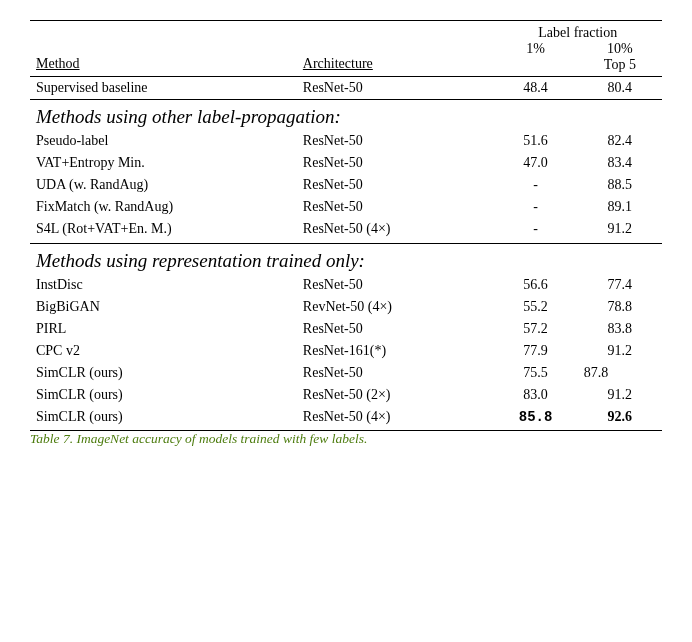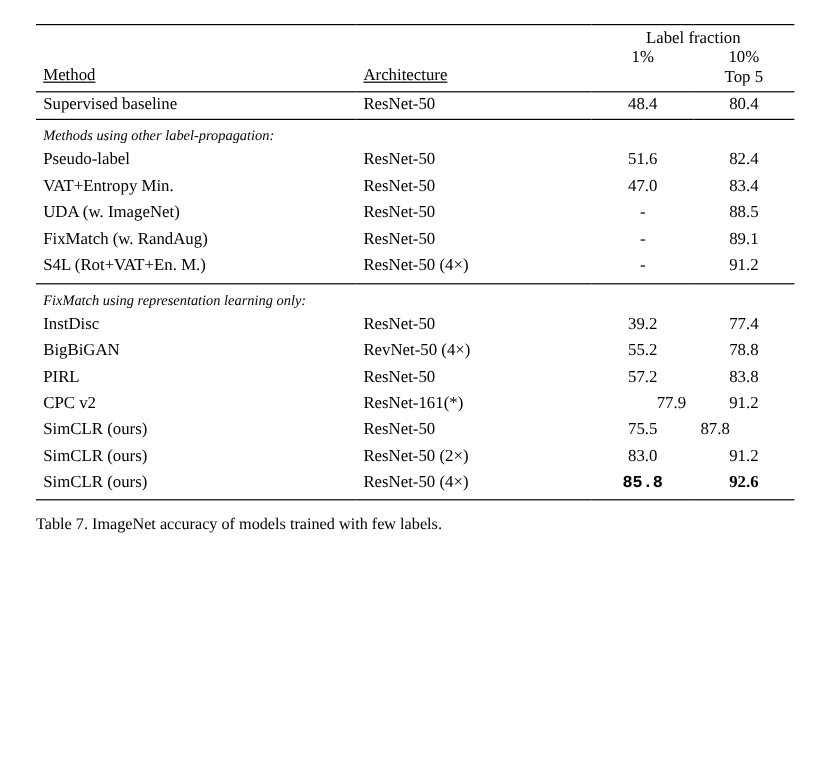--- a/index.html
+++ b/index.html
@@ -43,27 +43,27 @@
     .header-row .col-method,
     .header-row .col-arch {
       vertical-align: bottom;
       text-decoration: underline;
     }
 
     .section-header td {
       font-style: italic;
       padding-top: 6px;
       padding-bottom: 2px;
-      font-size: 12px;
+      font-size: 19px;
     }
 
     .caption {
-      margin-top: 12px;
+      font-style: italic;
       font-size: 13.5px;
-      color: #000000;
+      color: #4d7c0f;
     }
   </style>
 </head>
 <body>
 
 <div class="table-container">
   <table>
     <thead>
       <tr class="header-row">
         <th class="col-method" rowspan="2">Method</th>
@@ -99,64 +99,64 @@
         <td class="col-1pct" style="text-align:center;">51.6</td>
         <td class="col-10pct" style="text-align:center;">82.4</td>
       </tr>
       <tr>
         <td class="col-method">VAT+Entropy Min.</td>
         <td class="col-arch">ResNet-50</td>
         <td class="col-1pct" style="text-align:center;">47.0</td>
         <td class="col-10pct" style="text-align:center;">83.4</td>
       </tr>
       <tr>
-        <td class="col-method">UDA (w. ImageNet)</td>
+        <td class="col-method">UDA (w. RandAug)</td>
         <td class="col-arch">ResNet-50</td>
         <td class="col-1pct" style="text-align:center;">-</td>
         <td class="col-10pct" style="text-align:center;">88.5</td>
       </tr>
       <tr>
         <td class="col-method">FixMatch (w. RandAug)</td>
         <td class="col-arch">ResNet-50</td>
         <td class="col-1pct" style="text-align:center;">-</td>
         <td class="col-10pct" style="text-align:center;">89.1</td>
       </tr>
       <tr style="padding-bottom:5px;">
         <td class="col-method" style="padding-bottom:6px;">S4L (Rot+VAT+En. M.)</td>
         <td class="col-arch" style="padding-bottom:6px;">ResNet-50 (4×)</td>
         <td class="col-1pct" style="text-align:center; padding-bottom:6px;">-</td>
         <td class="col-10pct" style="text-align:center; padding-bottom:6px;">91.2</td>
       </tr>
 
       <tr class="section-header">
-        <td colspan="4" style="border-top: 1px solid #000; padding-top:6px; font-style:italic;">FixMatch using representation learning only:</td>
+        <td colspan="4" style="border-top: 1px solid #000; padding-top:6px; font-style:italic;">Methods using representation trained only:</td>
       </tr>
 
       <tr>
         <td class="col-method">InstDisc</td>
         <td class="col-arch">ResNet-50</td>
-        <td class="col-1pct" style="text-align:center;">39.2</td>
+        <td class="col-1pct" style="text-align:center;">56.6</td>
         <td class="col-10pct" style="text-align:center;">77.4</td>
       </tr>
       <tr>
         <td class="col-method">BigBiGAN</td>
         <td class="col-arch">RevNet-50 (4×)</td>
         <td class="col-1pct" style="text-align:center;">55.2</td>
         <td class="col-10pct" style="text-align:center;">78.8</td>
       </tr>
       <tr>
         <td class="col-method">PIRL</td>
         <td class="col-arch">ResNet-50</td>
         <td class="col-1pct" style="text-align:center;">57.2</td>
         <td class="col-10pct" style="text-align:center;">83.8</td>
       </tr>
       <tr>
         <td class="col-method">CPC v2</td>
         <td class="col-arch">ResNet-161(*)</td>
-        <td class="col-1pct" style="text-align:right;">77.9</td>
+        <td class="col-1pct" style="text-align:center;">77.9</td>
         <td class="col-10pct" style="text-align:center;">91.2</td>
       </tr>
       <tr>
         <td class="col-method">SimCLR (ours)</td>
         <td class="col-arch">ResNet-50</td>
         <td class="col-1pct" style="text-align:center;">75.5</td>
         <td class="col-10pct" style="text-align:left;">87.8</td>
       </tr>
       <tr>
         <td class="col-method">SimCLR (ours)</td>

